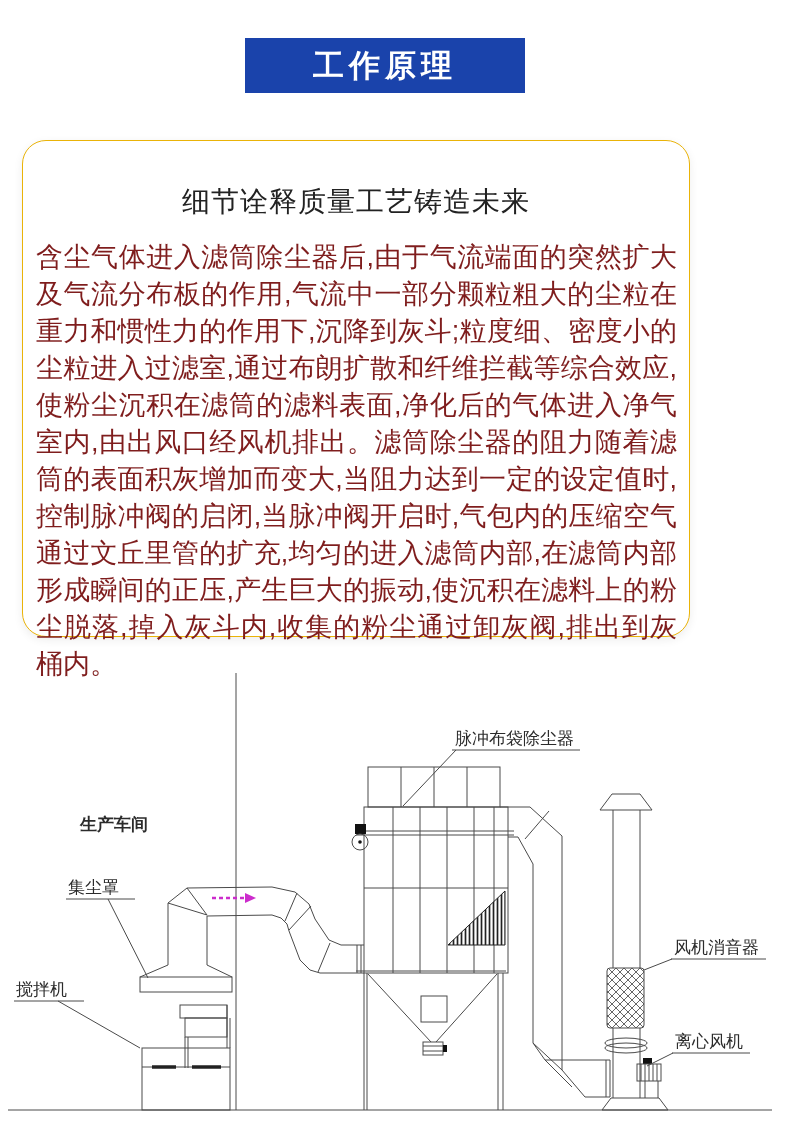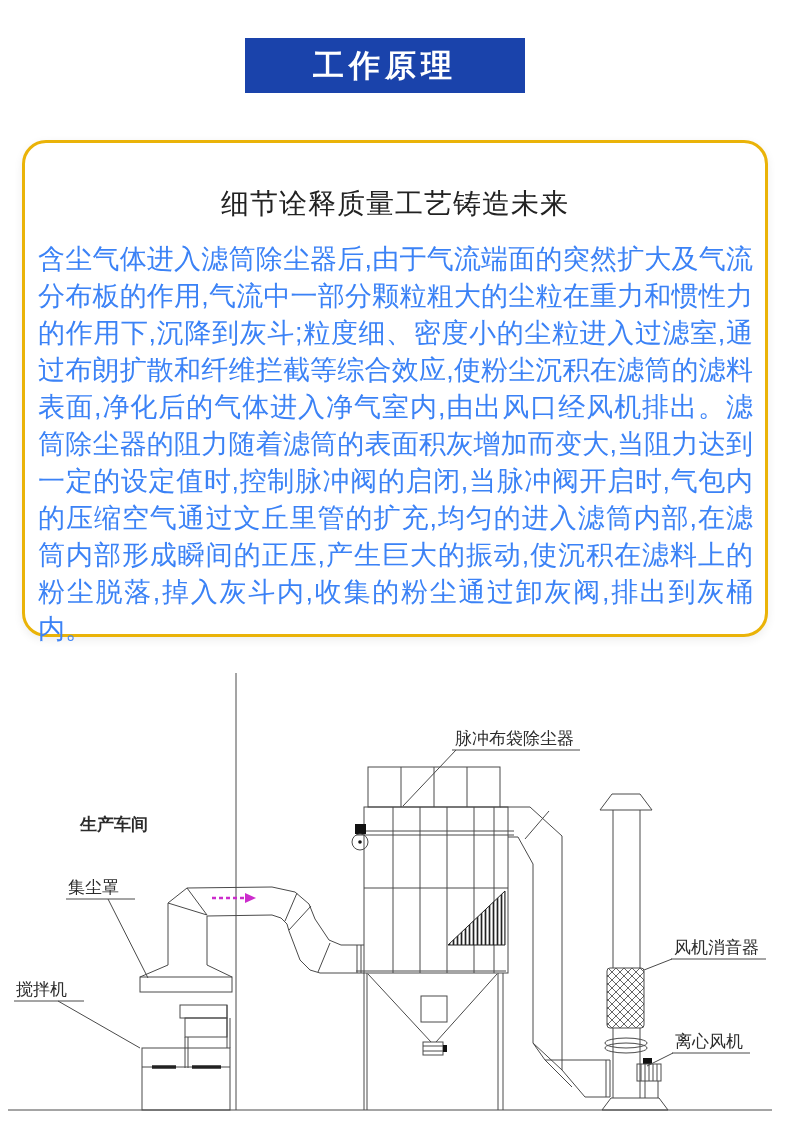--- a/index.html
+++ b/index.html
@@ -9,32 +9,32 @@
     font-family:"Liberation Sans", sans-serif;
     color:#1a1a1a;
   }
   .banner{
     position:absolute;left:245px;top:38px;width:280px;height:55px;
     background:#1a43ab;color:#fff;
     display:flex;align-items:center;justify-content:center;
     font-size:31px;font-weight:700;letter-spacing:5px;text-align:right;
   }
   .card{
-    position:absolute;left:22px;top:140px;width:746px;height:497px;
-    background:#fff;border:3px solid #eab308;border-radius:24px;
+    position:absolute;left:22px;top:140px;width:668px;height:497px;
+    background:#fff;border:1px solid #eab308;border-radius:24px;
     box-shadow:0 3px 10px rgba(0,0,0,.07);
     box-sizing:border-box;
   }
   .card-title{
     margin:42px 0 0 0;text-align:center;
     font-size:28px;font-weight:500;color:#222;letter-spacing:1px;
   }
   .card-body{
     margin:18px 12px 0 13px;
-    font-size:27px;line-height:37px;color:#3b82f6;
+    font-size:27px;line-height:37px;color:#7f1d1d;
     text-align:justify;text-justify:inter-character;
   }
   .diagram{position:absolute;left:0;top:640px;width:790px;height:507px;}
   svg .ln{stroke:#4a4a4a;stroke-width:1;fill:none;}
   svg text{fill:#2b2b2b;font-family:"Liberation Sans",sans-serif;font-size:17px;}
 </style>
 </head>
 <body>
 
 <div class="banner">

